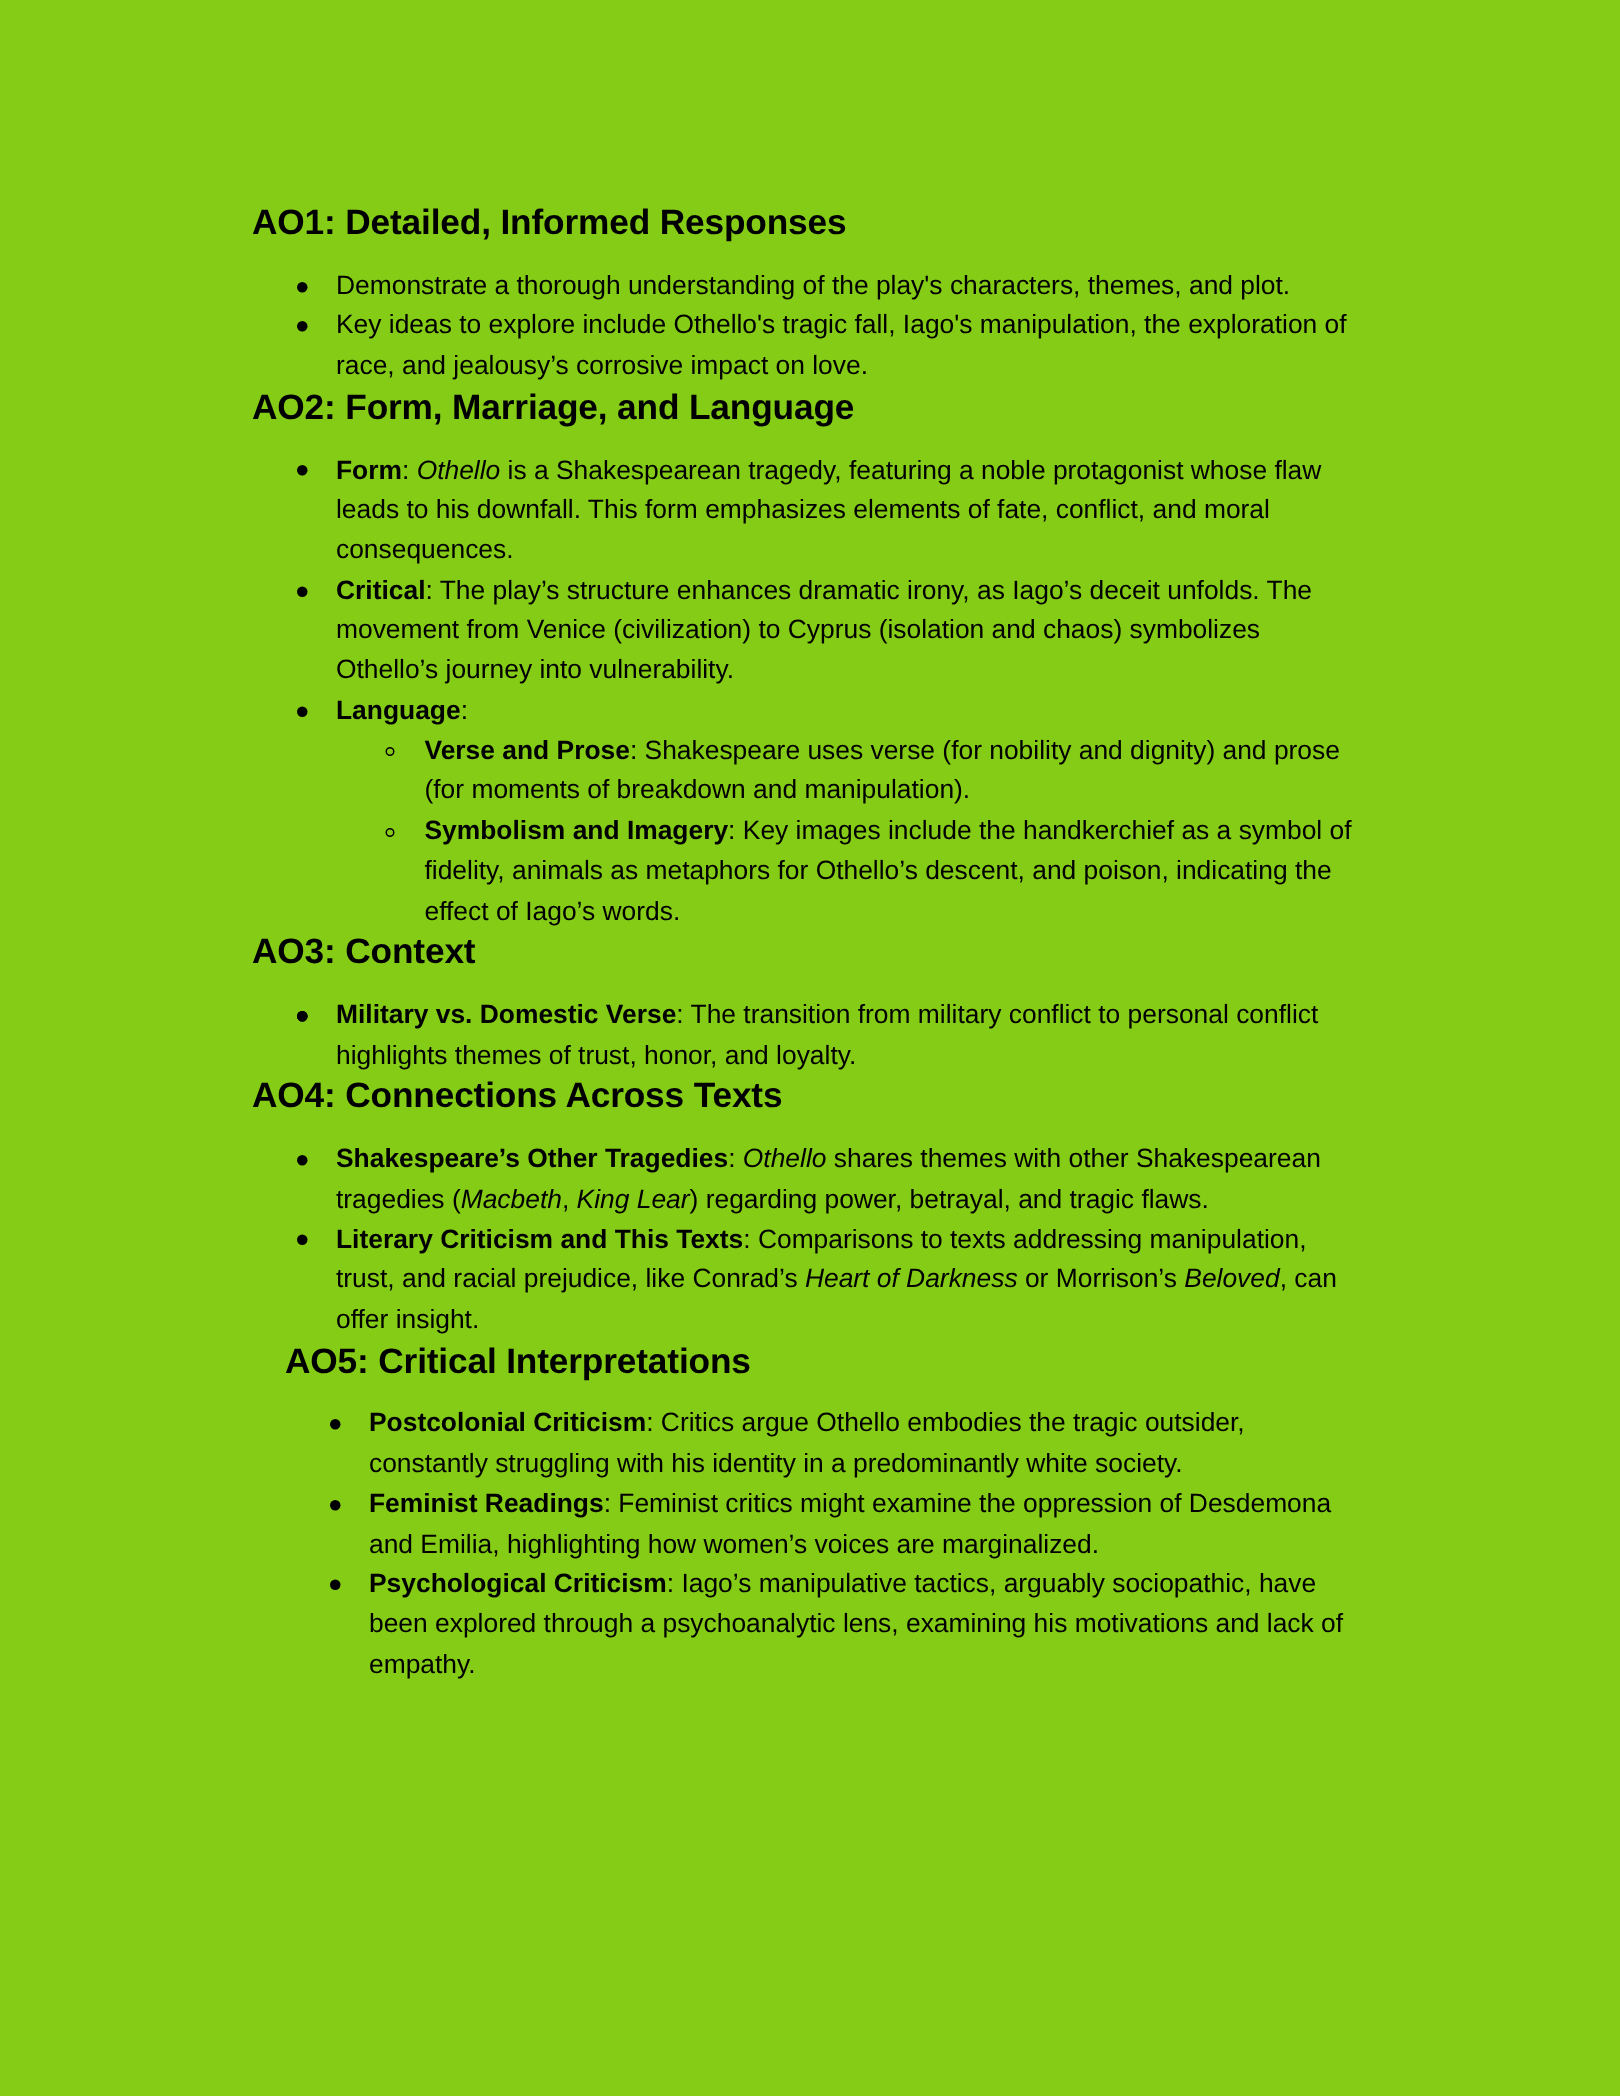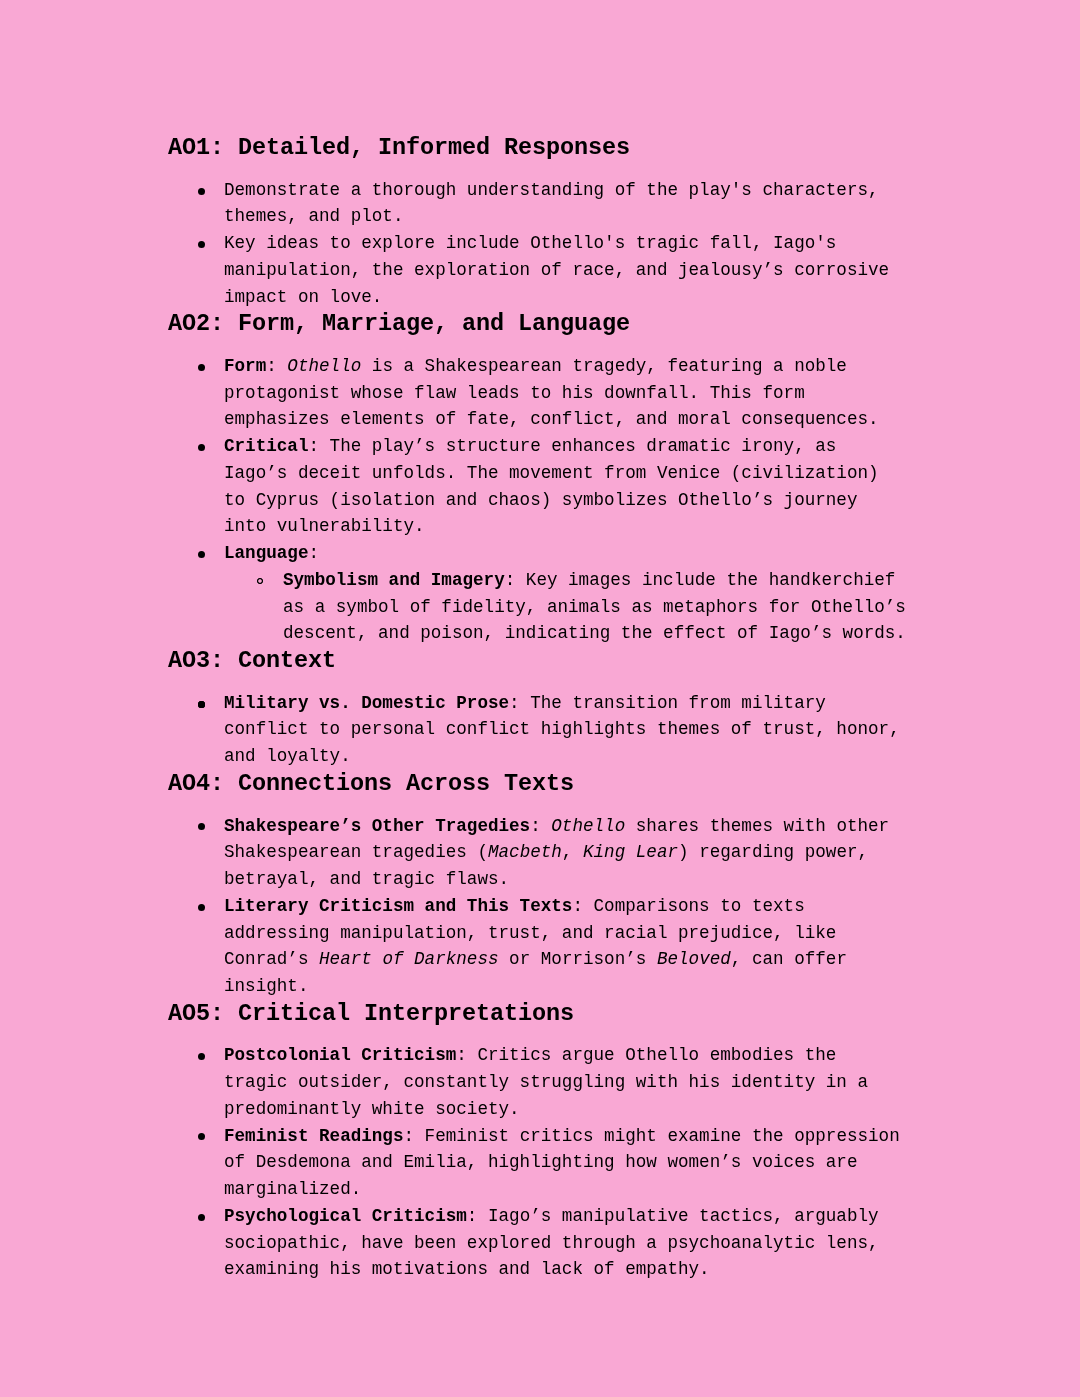--- a/index.html
+++ b/index.html
@@ -14,22 +14,21 @@
     font-family: "Liberation Sans", sans-serif;
     color: #000000;
     -webkit-font-smoothing: antialiased;
   }
   .page {
     position: relative;
     width: 1080px;
     height: 1397px;
     box-sizing: border-box;
     padding: 134px 116px 0 168px;
-    background: #f9a8d4;
-    font-family: Liberation Mono, monospace;
+    background: #84cc16;
   }
   .doc {
     width: 740px;
   }
   h2.section-heading {
     font-size: 23.5px;
     font-weight: bold;
     line-height: 1.22;
     letter-spacing: -0.1px;
     margin: 0;
@@ -38,21 +37,21 @@
   }
   .section {
     margin: 0;
   }
   .section + .section {
     margin-top: 0;
   }
   .section-gap-1 { margin-top: 28px; }
   .section-gap-2 { margin-top: 27px; }
   .section-gap-3 { margin-top: 29px; }
-  .section-gap-4 { margin-top: 28px; }
+  .section-gap-4 { margin-top: 28px; margin-left: 22px; }
 
   ul.bullets {
     list-style: none;
     margin: 14px 0 0 0;
     padding: 0;
   }
   ul.bullets > li {
     position: relative;
     padding-left: 56px;
     font-size: 17.6px;
@@ -107,31 +106,31 @@
           <li><span class="bullet-dot"></span><span class="rich"><span>Demonstrate a thorough understanding of the play's characters, themes, and plot.</span></span></li>
           <li><span class="bullet-dot"></span><span class="rich"><span>Key ideas to explore include Othello's tragic fall, Iago's manipulation, the exploration of race, and jealousy’s corrosive impact on love.</span></span></li>
         </ul>
       </section>
       <section class="section section-gap-1">
         <h2 class="section-heading">AO2: Form, Marriage, and Language</h2>
         <ul class="bullets">
           <li><span class="bullet-dot"></span><span class="rich"><b>Form</b><span>: </span><i>Othello</i><span> is a Shakespearean tragedy, featuring a noble protagonist whose flaw leads to his downfall. This form emphasizes elements of fate, conflict, and moral consequences.</span></span></li>
           <li><span class="bullet-dot"></span><span class="rich"><b>Critical</b><span>: The play’s structure enhances dramatic irony, as Iago’s deceit unfolds. The movement from Venice (civilization) to Cyprus (isolation and chaos) symbolizes Othello’s journey into vulnerability.</span></span></li>
           <li><span class="bullet-dot"></span><span class="rich"><b>Language</b><span>:</span></span><ul class="subbullets">
-              <li><span class="bullet-ring"></span></li>
+              <li><span class="bullet-ring"></span><span class="rich"><b>Verse and Prose</b><span>: Shakespeare uses verse (for nobility and dignity) and prose (for moments of breakdown and manipulation).</span></span></li>
               <li><span class="bullet-ring"></span><span class="rich"><b>Symbolism and Imagery</b><span>: Key images include the handkerchief as a symbol of fidelity, animals as metaphors for Othello’s descent, and poison, indicating the effect of Iago’s words.</span></span></li>
             </ul></li>
         </ul>
       </section>
       <section class="section section-gap-2">
         <h2 class="section-heading">AO3: Context</h2>
         <ul class="bullets">
           <li><span class="bullet-dot"></span></li>
           <li><span class="bullet-dot"></span></li>
-          <li><span class="bullet-dot"></span><span class="rich"><b>Military vs. Domestic Prose</b><span>: The transition from military conflict to personal conflict highlights themes of trust, honor, and loyalty.</span></span></li>
+          <li><span class="bullet-dot"></span><span class="rich"><b>Military vs. Domestic Verse</b><span>: The transition from military conflict to personal conflict highlights themes of trust, honor, and loyalty.</span></span></li>
         </ul>
       </section>
       <section class="section section-gap-3">
         <h2 class="section-heading">AO4: Connections Across Texts</h2>
         <ul class="bullets">
           <li><span class="bullet-dot"></span><span class="rich"><b>Shakespeare’s Other Tragedies</b><span>: </span><i>Othello</i><span> shares themes with other Shakespearean tragedies (</span><i>Macbeth</i><span>, </span><i>King Lear</i><span>) regarding power, betrayal, and tragic flaws.</span></span></li>
           <li><span class="bullet-dot"></span><span class="rich"><b>Literary Criticism and This Texts</b><span>: Comparisons to texts addressing manipulation, trust, and racial prejudice, like Conrad’s </span><i>Heart of Darkness</i><span> or Morrison’s </span><i>Beloved</i><span>, can offer insight.</span></span></li>
         </ul>
       </section>
       <section class="section section-gap-4">

